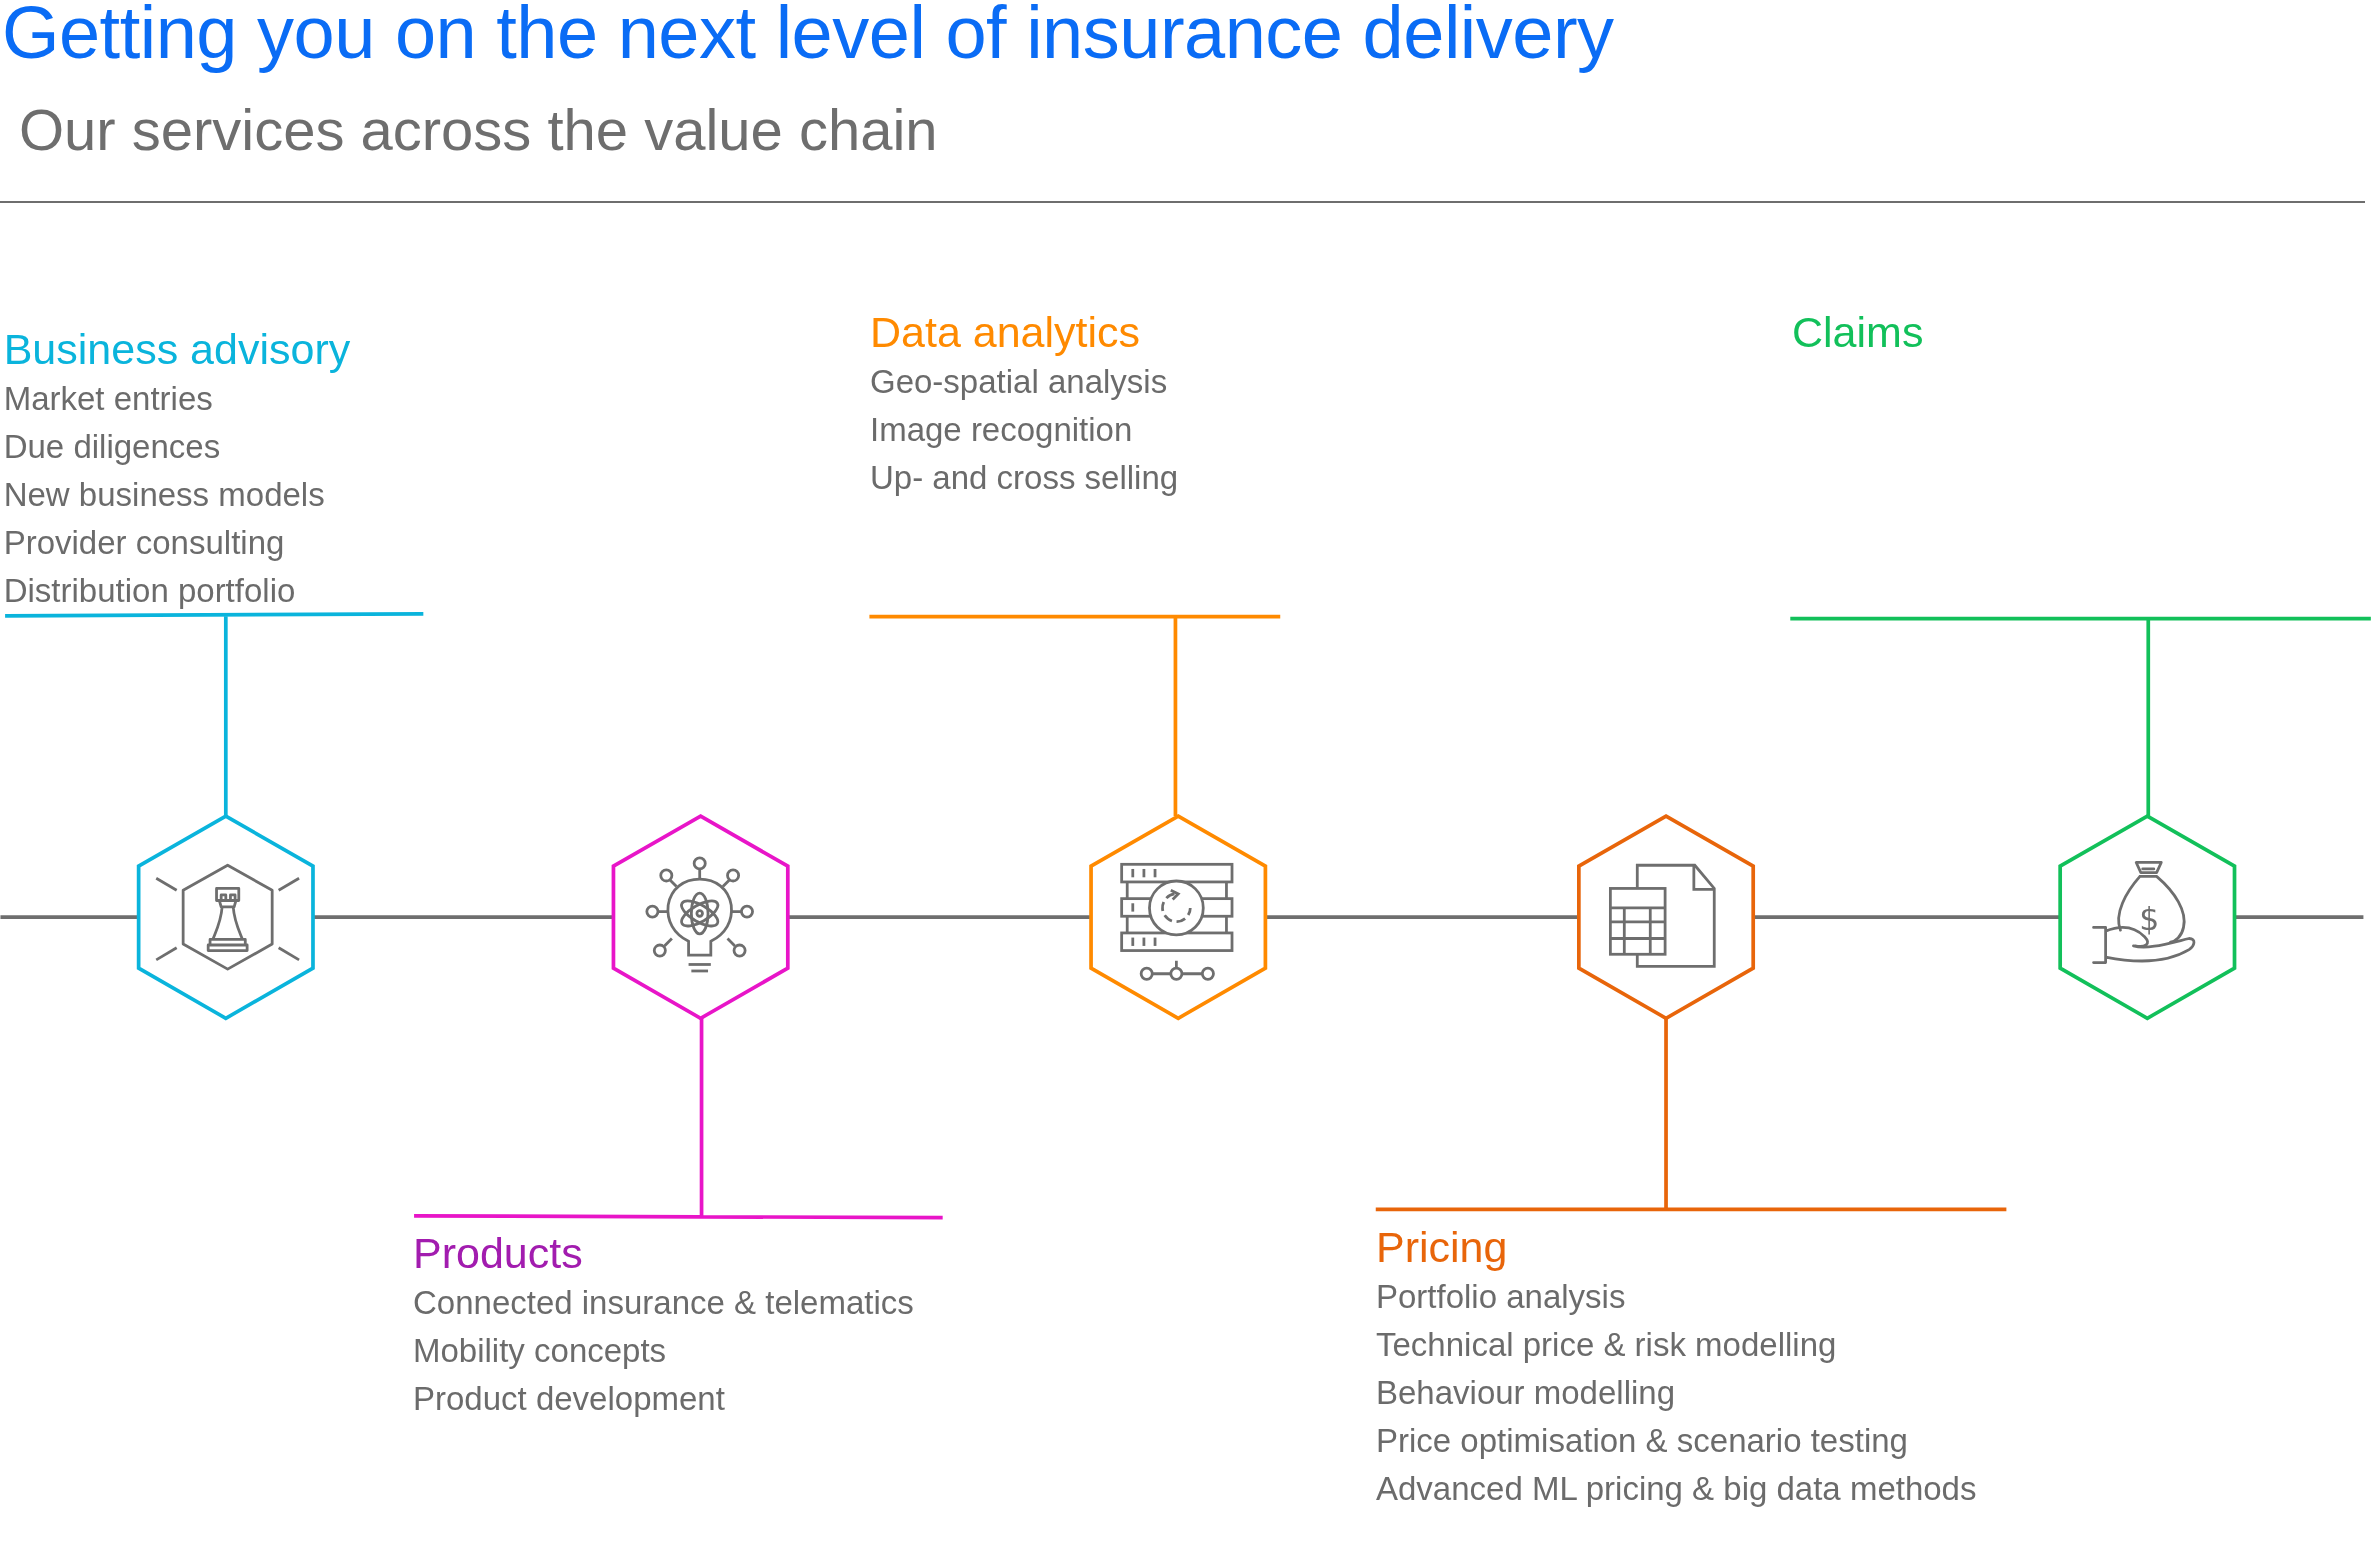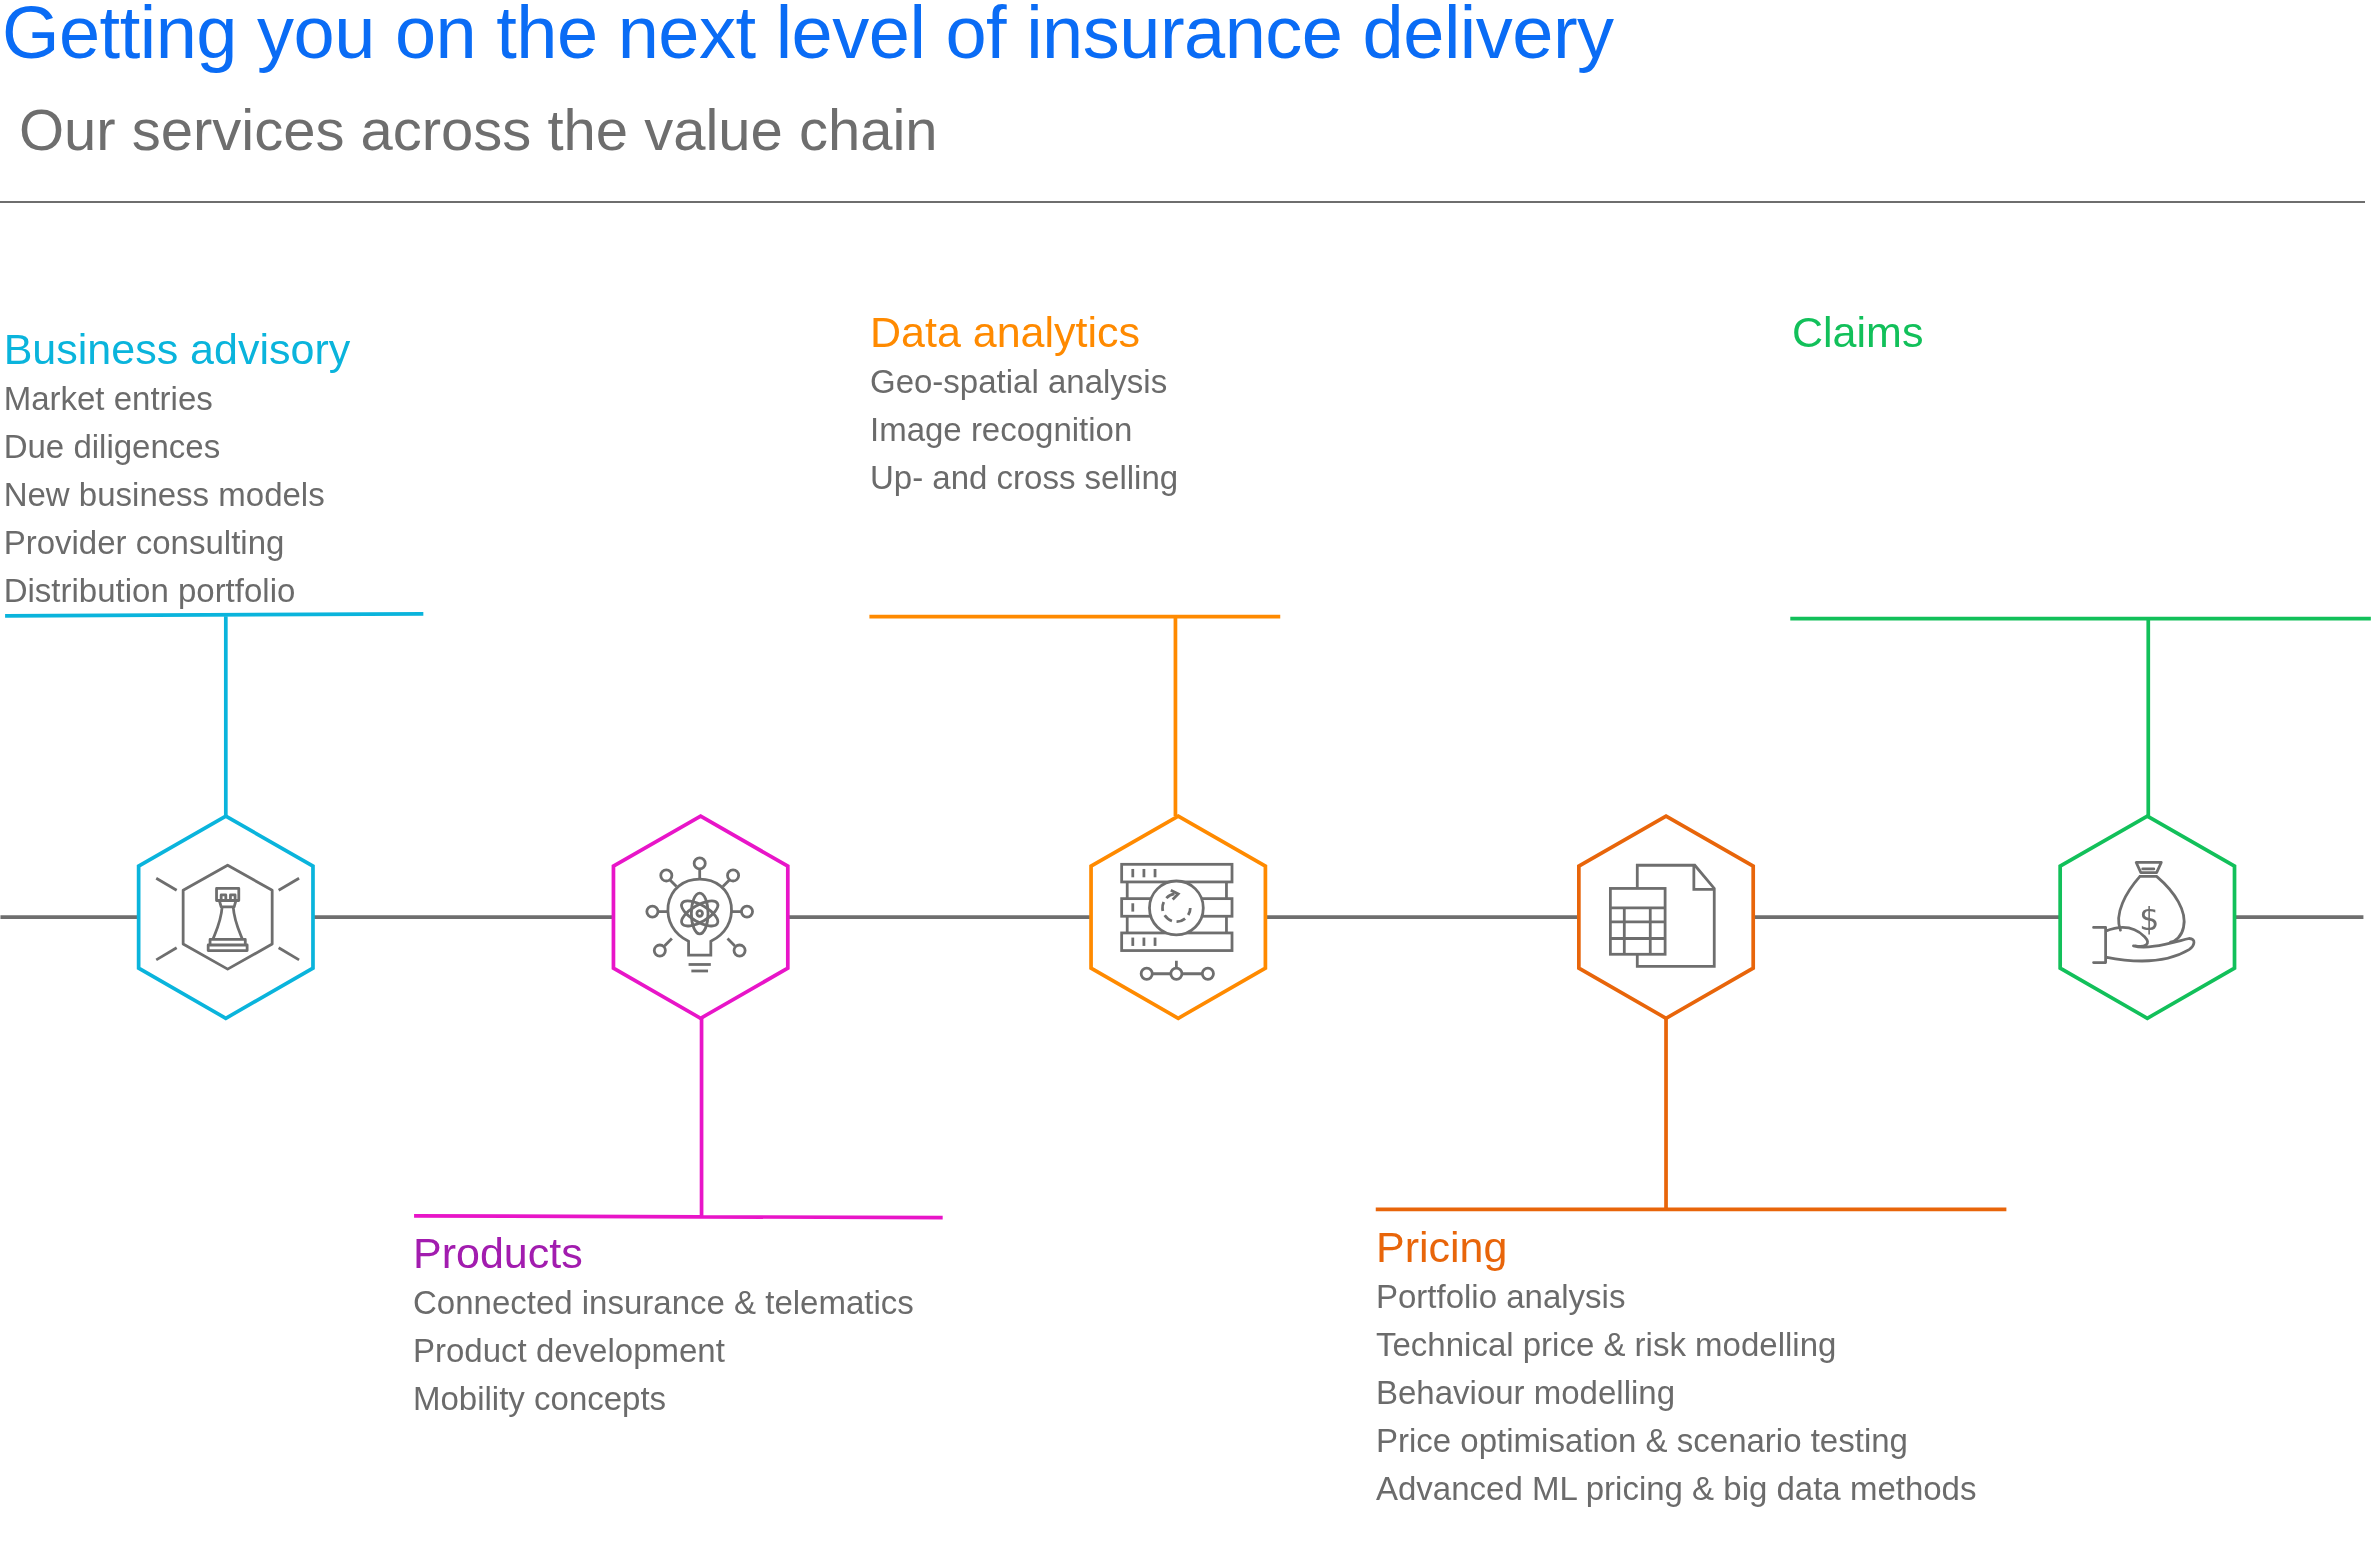--- a/index.html
+++ b/index.html
@@ -154,22 +154,22 @@
 </div>
 
 <div class="block" style="left:1792px; top:306px;">
   <h2 style="color:#12c05a;">Claims</h2>
 </div>
 
 <div class="block" style="left:413px; top:1227px;">
   <h2 style="color:#a21caf;">Products</h2>
   <ul>
     <li>Connected insurance &amp; telematics</li>
+    <li>Mobility concepts</li>
     <li>Product development</li>
-    <li>Mobility concepts</li>
   </ul>
 </div>
 
 <div class="block" style="left:1376px; top:1221px;">
   <h2 style="color:#e8650a;">Pricing</h2>
   <ul>
     <li>Portfolio analysis</li>
     <li>Technical price &amp; risk modelling</li>
     <li>Behaviour modelling</li>
     <li>Price optimisation &amp; scenario testing</li>

